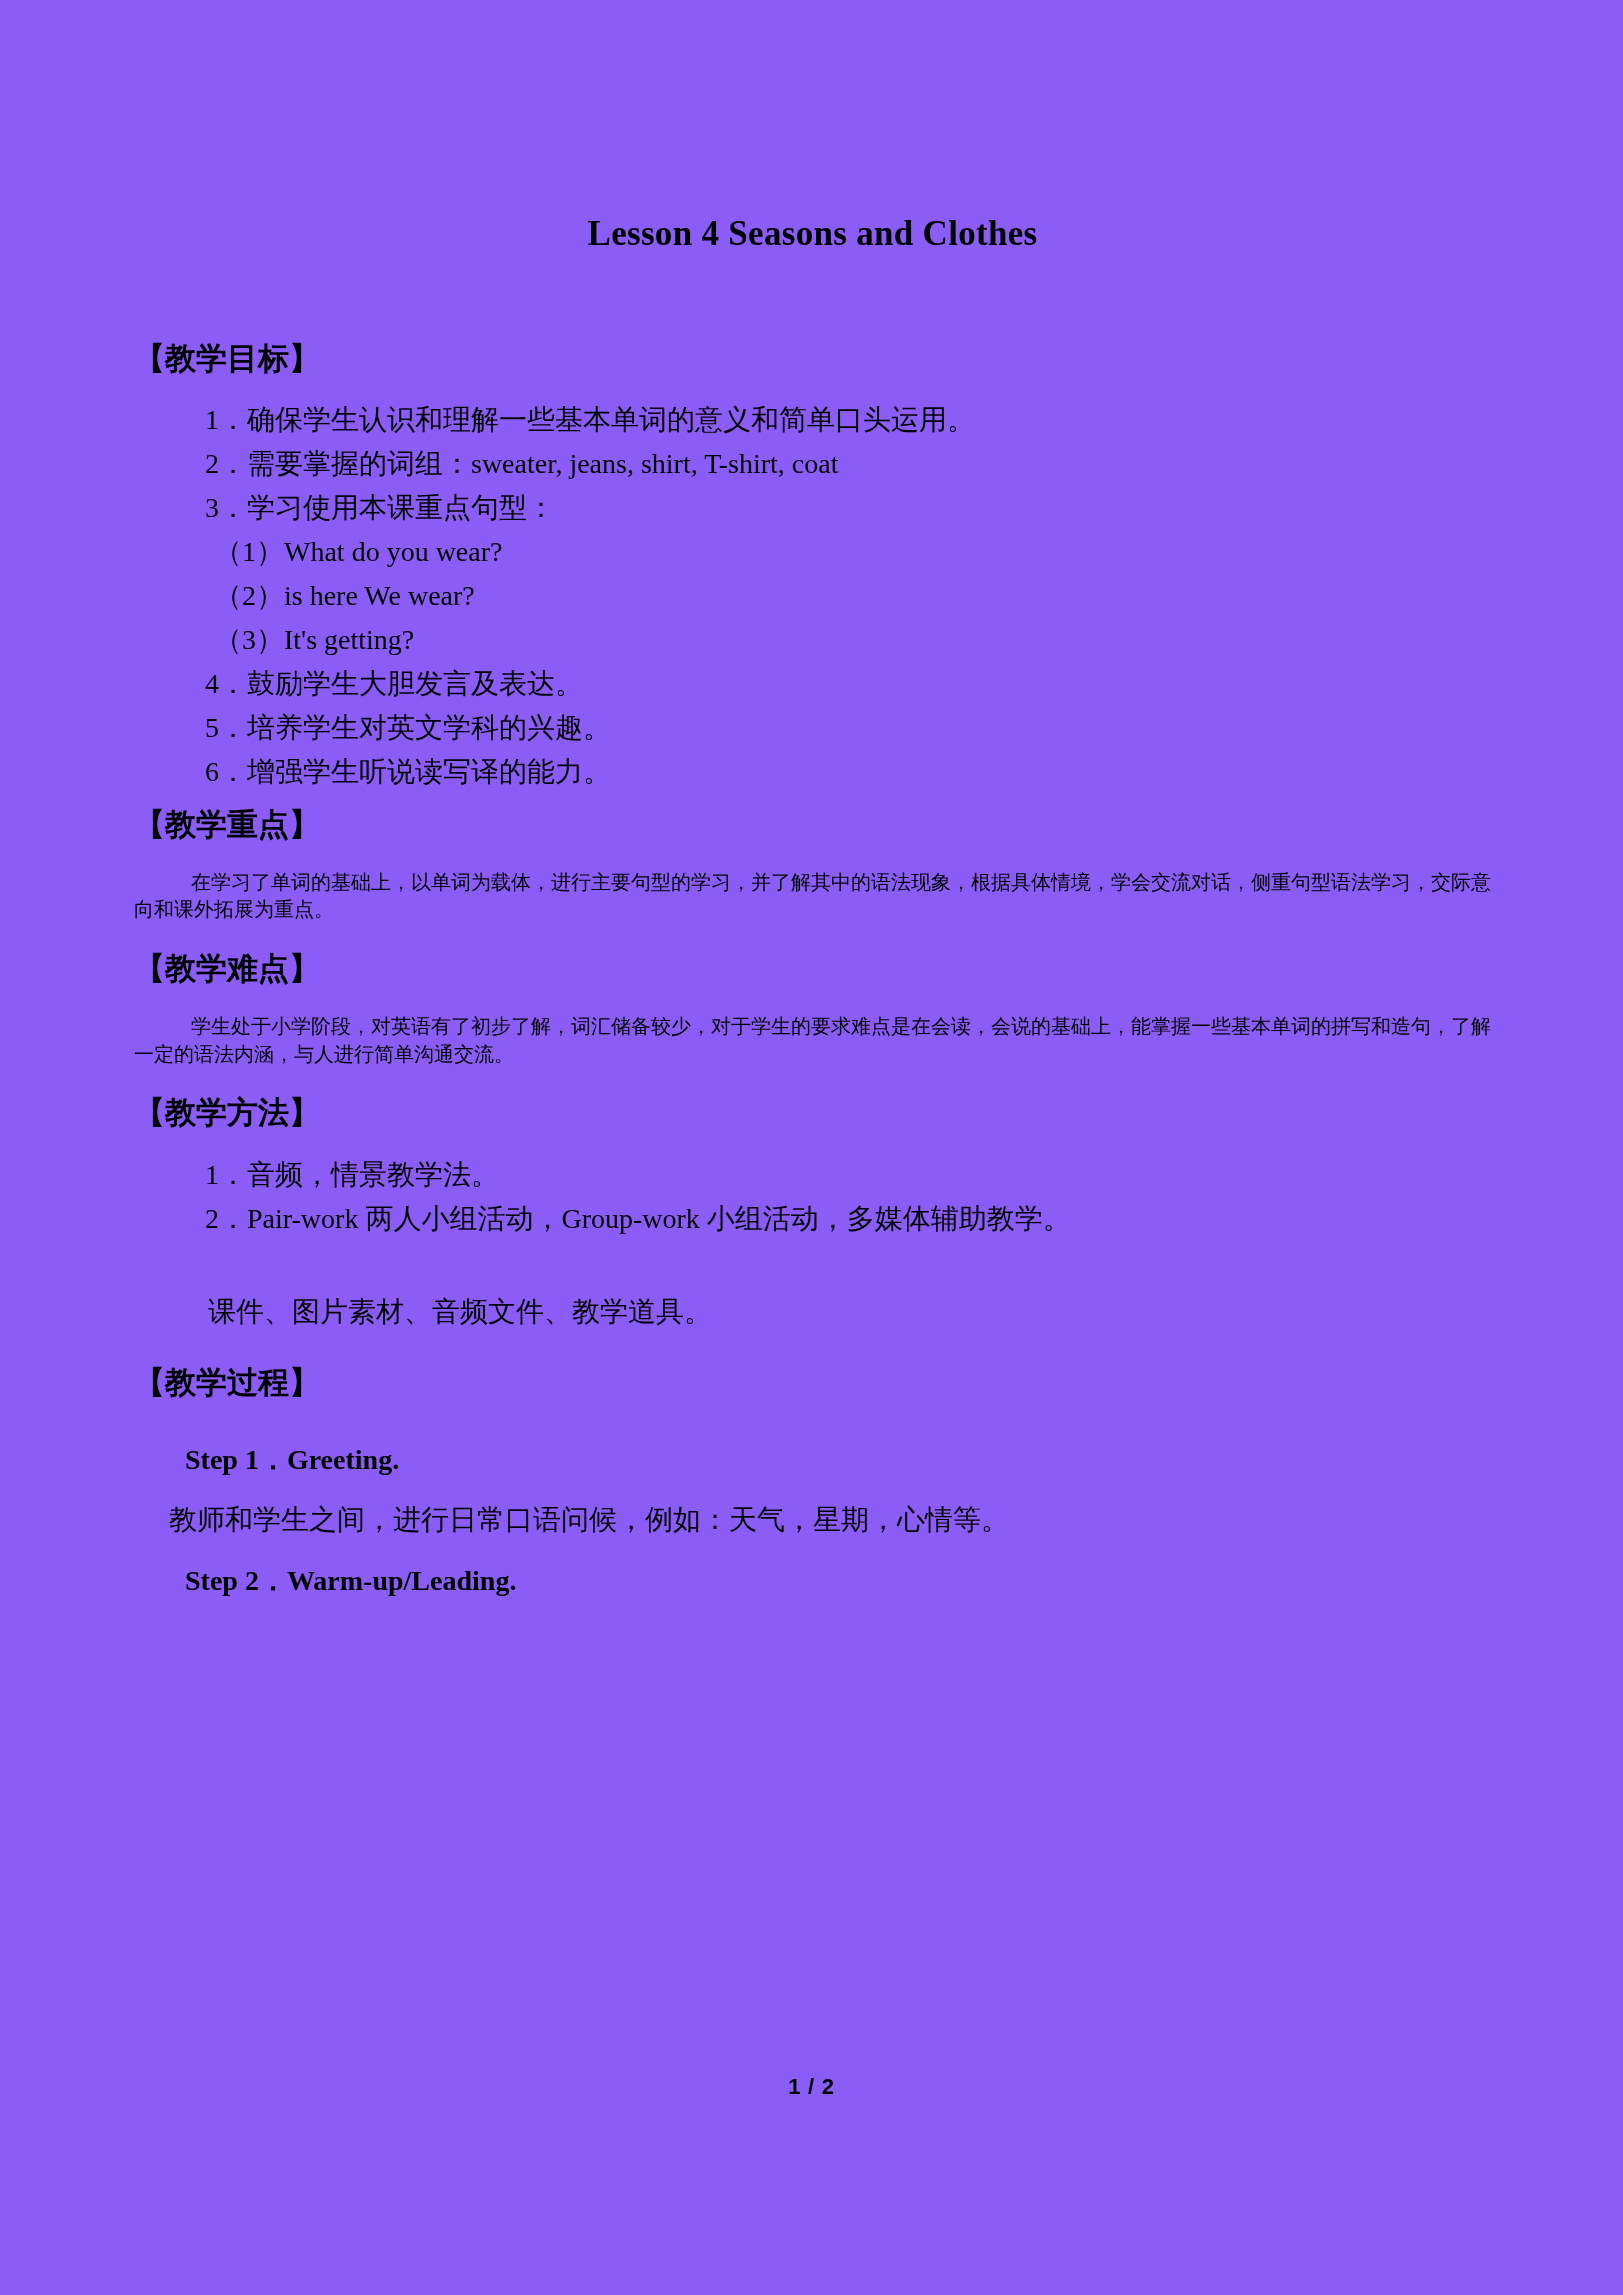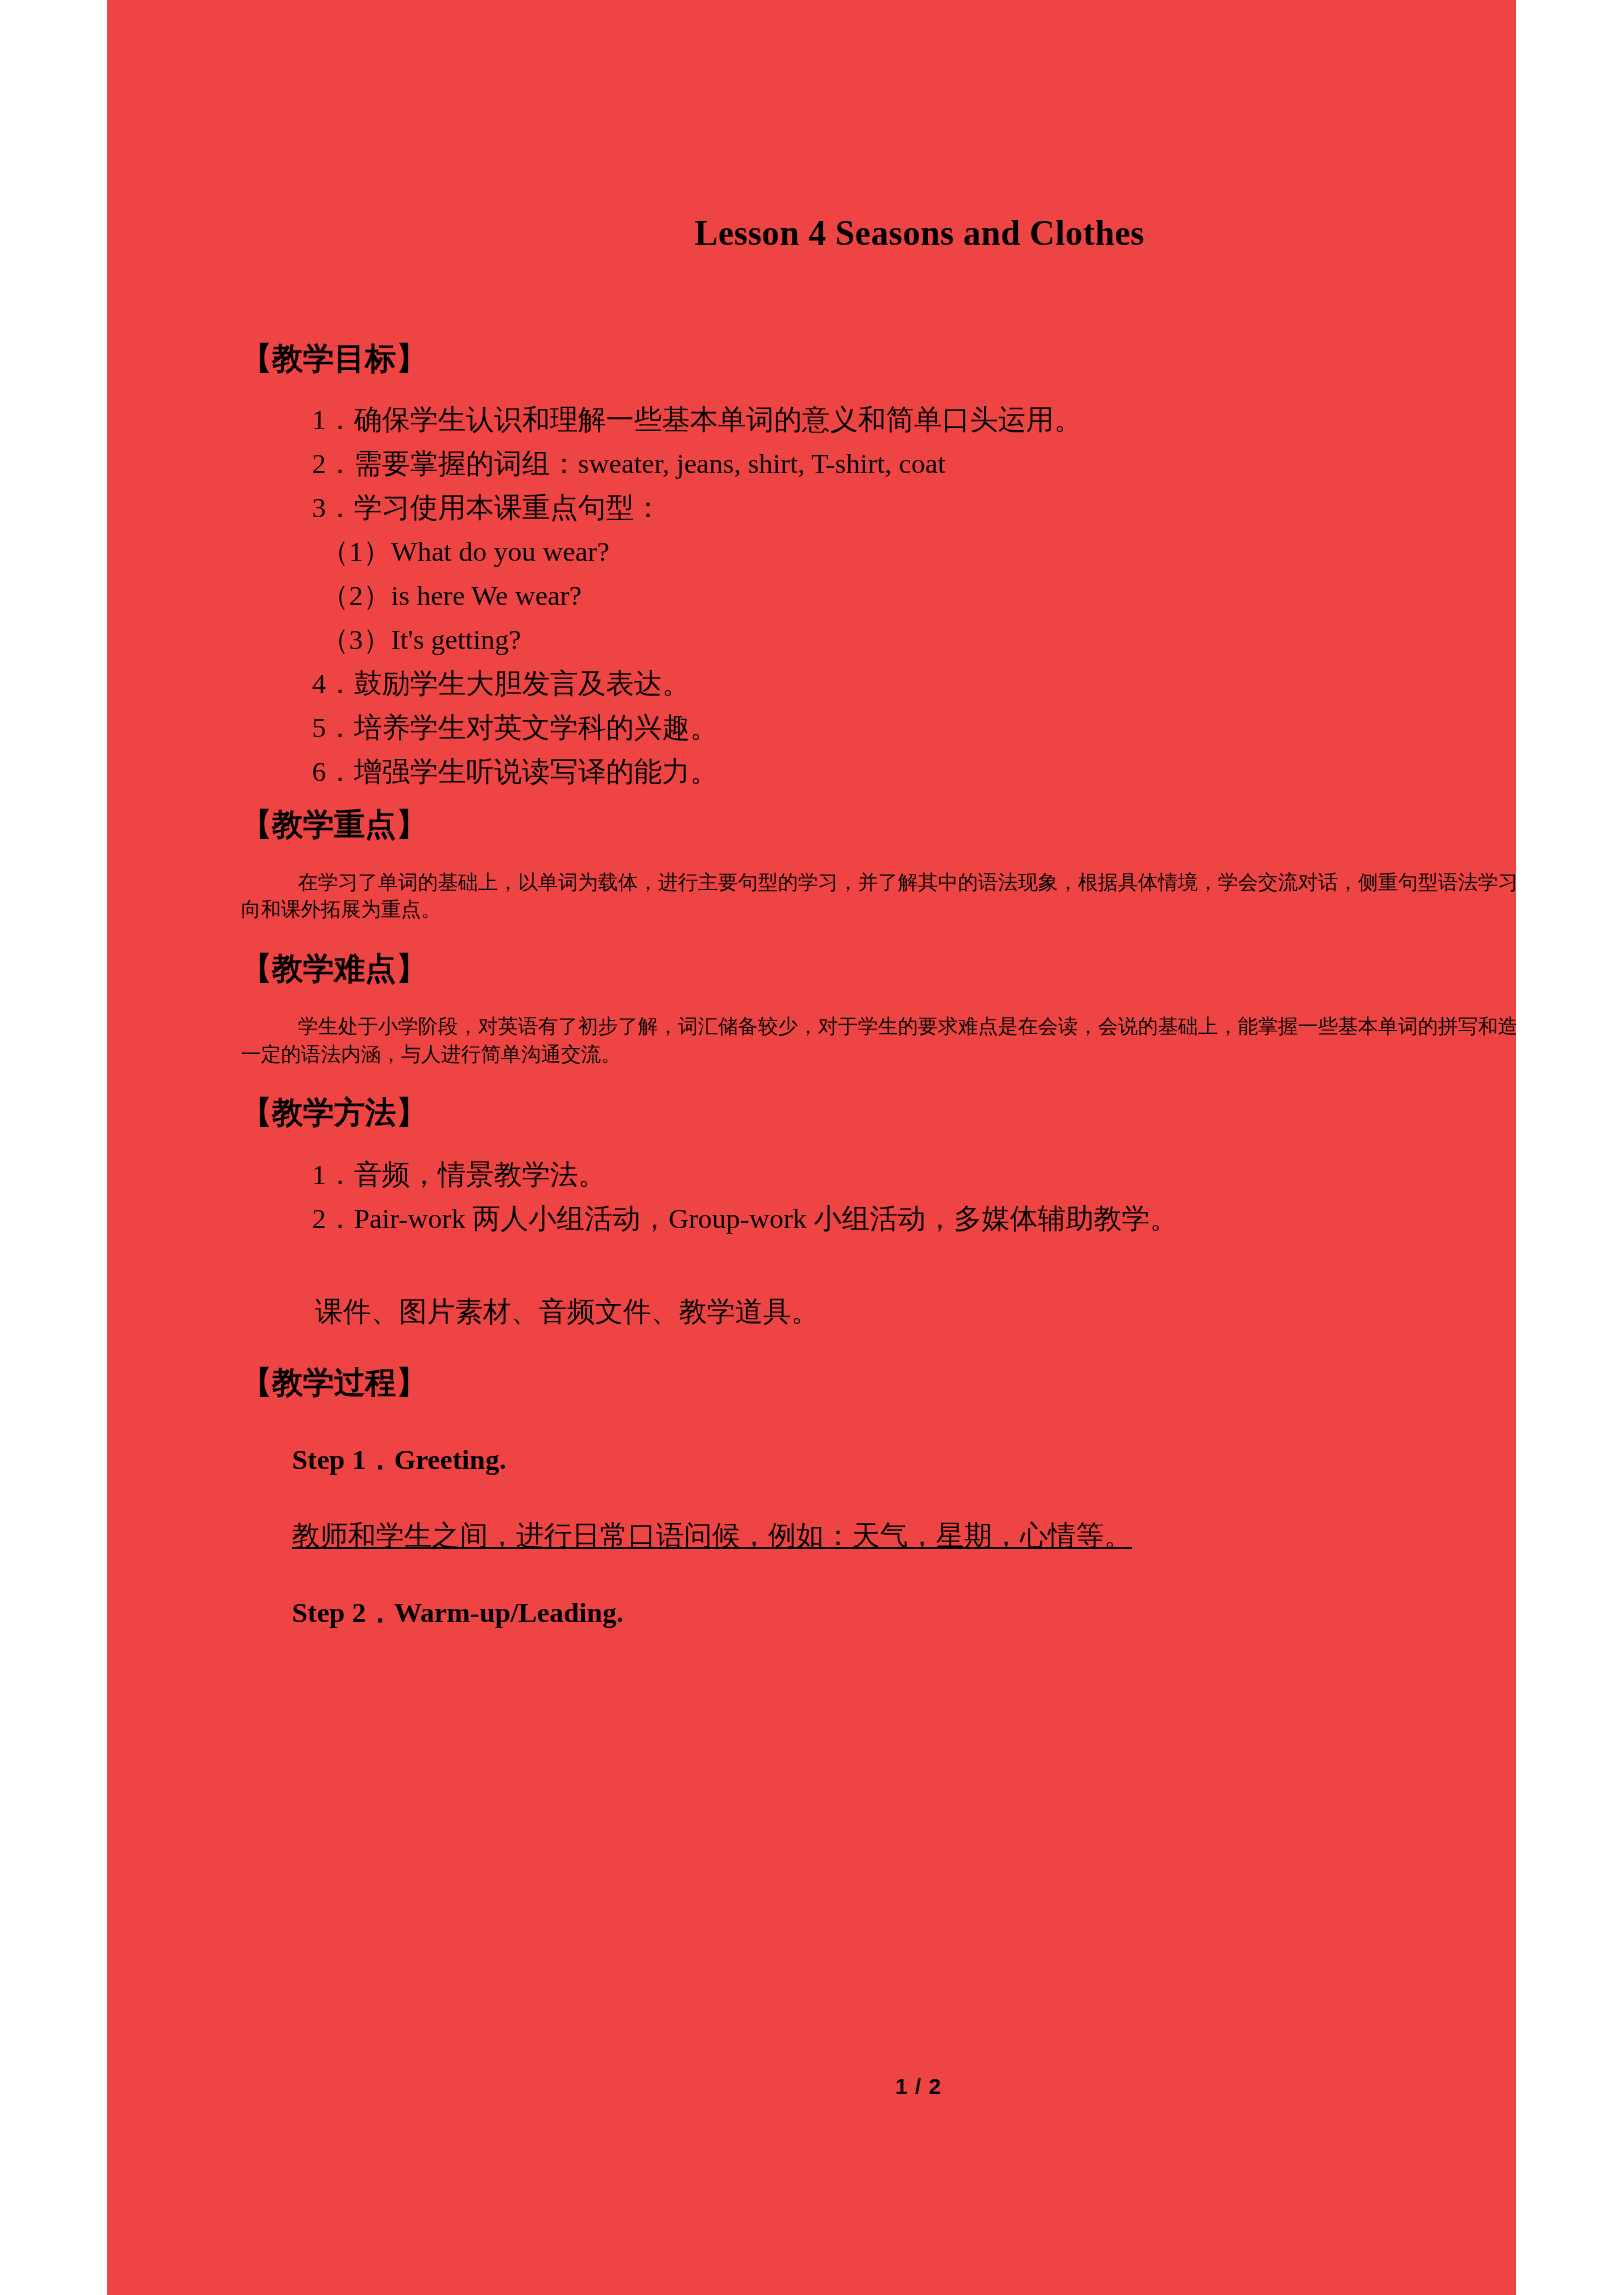--- a/index.html
+++ b/index.html
@@ -7,23 +7,23 @@
     padding: 0;
     background: #ffffff;
   }
   body {
     font-family: "Liberation Serif", "DejaVu Serif", serif;
     color: #000000;
     -webkit-font-smoothing: antialiased;
   }
   .page {
     position: relative;
-    width: 1409px;
+    width: 1623px;
     height: 2295px;
-    background: #ef4444;
+    background: #8b5cf6;
     margin: 0 auto;
     overflow: hidden;
     box-sizing: border-box;
   }
 
   
   .content {
     position: absolute;
     left: 134px;
     top: 0;
@@ -92,24 +92,23 @@
     font-weight: bold;
     line-height: 1.2;
     margin: 16px;
     padding-left: 35px;
     white-space: nowrap;
     font-family: "Liberation Serif", "DejaVu Serif", serif;
   }
   .step-body {
     font-size: 28px;
     line-height: 1.2;
-    margin: 16px;
+    margin: 0;
     padding-left: 35px;
     white-space: nowrap;
-    text-decoration: underline;
   }
 
   
   .sp-xs { height: 11px; }
   .sp-s  { height: 17.7px; }
   .sp-m  { height: 26px; }
   .sp-l  { height: 37px; }
   .sp-xl { height: 49px; }
 
   

